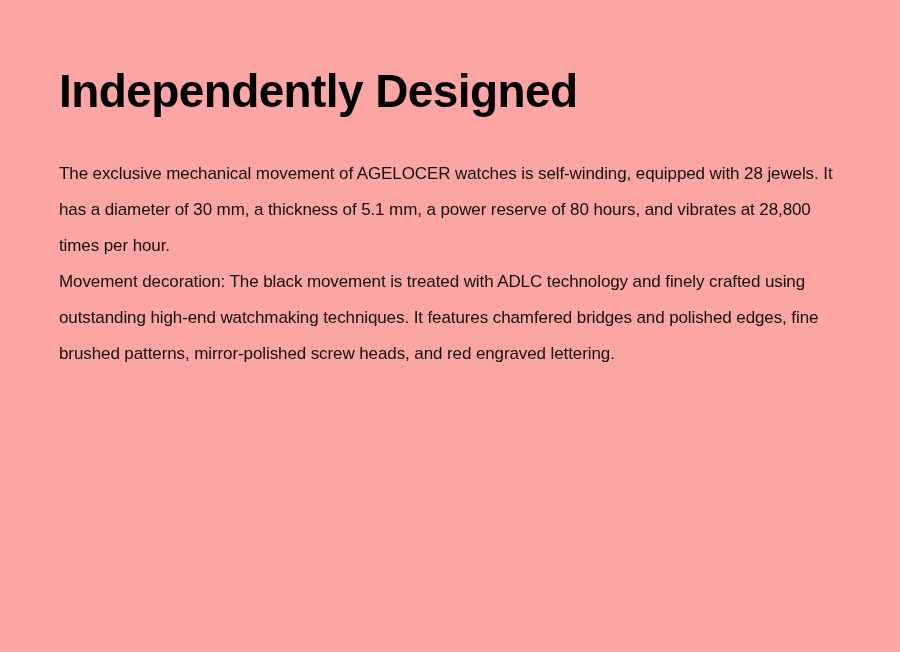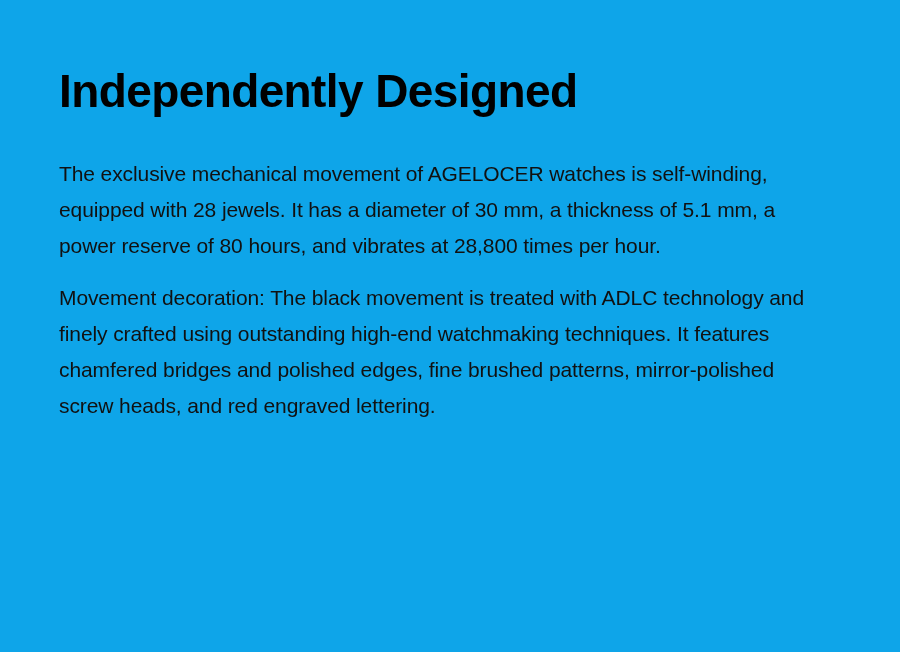--- a/index.html
+++ b/index.html
@@ -11,21 +11,21 @@
     width: 900px;
     height: 652px;
     font-family: "Liberation Sans", sans-serif;
     color: #111111;
     overflow: hidden;
   }
   .page {
     position: relative;
     width: 900px;
     height: 652px;
-    background: #0ea5e9;
+    background: #fca5a5;
     box-sizing: border-box;
   }
   .content {
     position: absolute;
     left: 59px;
     top: 62px;
     width: 790px;
   }
   .headline {
     font-size: 46px;
@@ -36,29 +36,29 @@
     margin: 0 0 0 0;
   }
   .headline .line {
     display: block;
     white-space: pre;
   }
   .body-block {
     margin-top: 36px;
   }
   .para {
-    font-size: 21px;
+    font-size: 17px;
     line-height: 36px;
     color: #111111;
     margin: 0;
     letter-spacing: -0.1px;
     max-width: 775px;
   }
   .para + .para {
-    margin-top: 16px;
+    margin-top: 0px;
   }
 </style>
 </head>
 <body>
 
 <div class="page">
   <div class="content">
 
     <h1 class="headline">
       <span class="line">Independently Designed</span>

